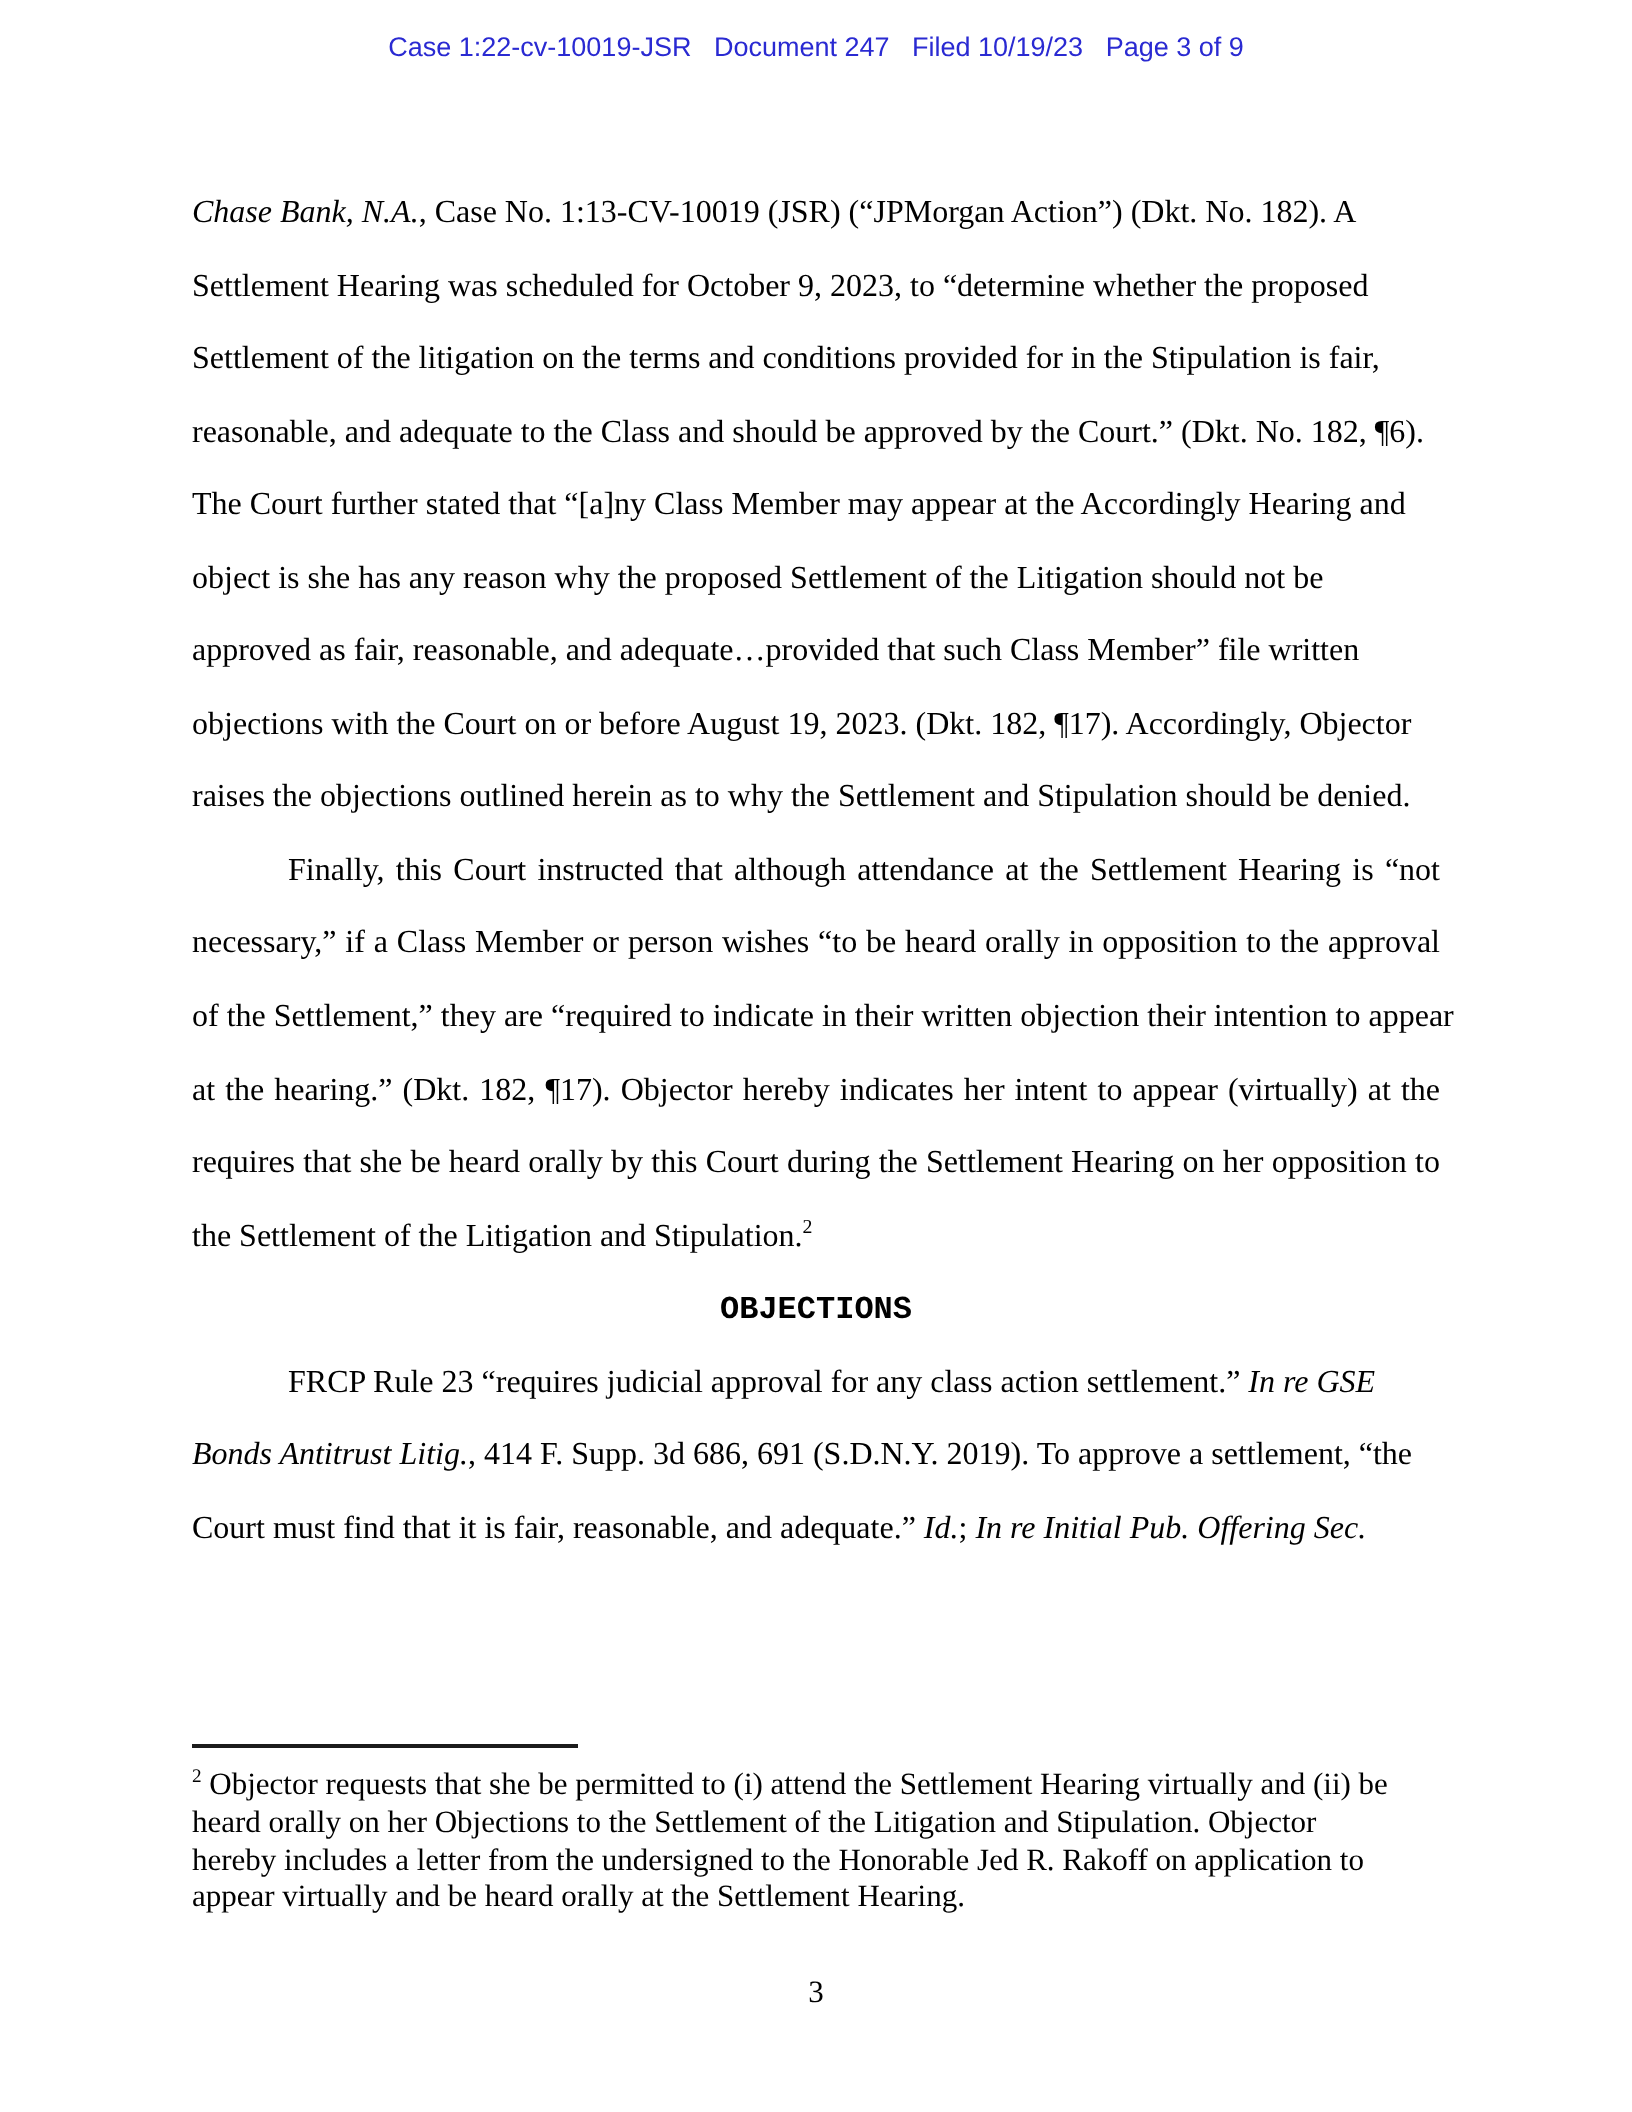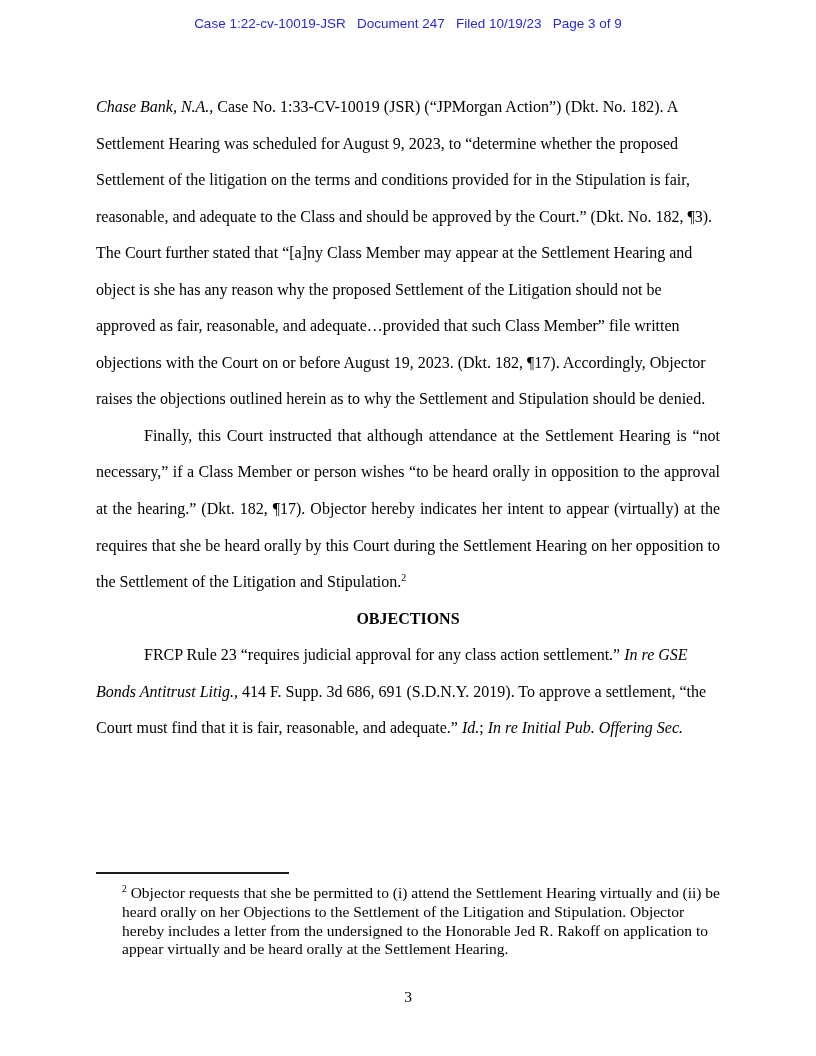--- a/index.html
+++ b/index.html
@@ -38,20 +38,21 @@
   }
   .line.justify {
     text-align: justify;
     text-align-last: justify;
   }
   .line.indent { text-indent: 48px; }
   .line.heading {
     text-align: center;
     text-align-last: center;
     font-weight: bold;
+    font-family: Liberation Mono, monospace;
   }
   .it { font-style: italic; font-family: Liberation Serif, serif; }
   sup {
     font-size: 0.62em;
     vertical-align: super;
     line-height: 0;
   }
   .fn-rule {
     position: absolute;
     left: 96px;
@@ -59,21 +60,20 @@
     width: 193px;
     height: 0;
     border-top: 2px solid #1c1c1c;
   }
   .footnote {
     position: absolute;
     left: 96px;
     top: 884px;
     width: 640px;
     font-size: 15.5px;
-    margin-left: 26px;
   }
   .footnote .line {
     height: 18.8px;
     line-height: 18.8px;
   }
   .page-num {
     position: absolute;
     top: 988px;
     left: 0;
     right: 0;
@@ -82,31 +82,32 @@
     color: #000000;
   }
 </style>
 </head>
 <body>
 
 <div class="page">
   <div class="stamp">Case 1:22-cv-10019-JSR   Document 247   Filed 10/19/23   Page 3 of 9</div>
 
   <div class="doc-body" id="doc-body">
-      <div class="line"><span class="it">Chase Bank, N.A.</span><span>, Case No. 1:33-CV-10019 (JSR) (“JPMorgan Action”) (Dkt. No. 182). A</span></div>
-      <div class="line"><span>Settlement Hearing was scheduled for August 9, 2023, to “determine whether the proposed</span></div>
+      <div class="line"><span class="it">Chase Bank, N.A.</span><span>, Case No. 1:13-CV-10019 (JSR) (“JPMorgan Action”) (Dkt. No. 182). A</span></div>
+      <div class="line"><span>Settlement Hearing was scheduled for October 9, 2023, to “determine whether the proposed</span></div>
       <div class="line"><span>Settlement of the litigation on the terms and conditions provided for in the Stipulation is fair,</span></div>
-      <div class="line"><span>reasonable, and adequate to the Class and should be approved by the Court.” (Dkt. No. 182, ¶3).</span></div>
-      <div class="line"><span>The Court further stated that “[a]ny Class Member may appear at the Settlement Hearing and</span></div>
+      <div class="line"><span>reasonable, and adequate to the Class and should be approved by the Court.” (Dkt. No. 182, ¶6).</span></div>
+      <div class="line"><span>The Court further stated that “[a]ny Class Member may appear at the Accordingly Hearing and</span></div>
       <div class="line"><span>object is she has any reason why the proposed Settlement of the Litigation should not be</span></div>
       <div class="line"><span>approved as fair, reasonable, and adequate…provided that such Class Member” file written</span></div>
       <div class="line"><span>objections with the Court on or before August 19, 2023. (Dkt. 182, ¶17). Accordingly, Objector</span></div>
       <div class="line"><span>raises the objections outlined herein as to why the Settlement and Stipulation should be denied.</span></div>
       <div class="line indent justify"><span>Finally, this Court instructed that although attendance at the Settlement Hearing is “not</span></div>
       <div class="line justify"><span>necessary,” if a Class Member or person wishes “to be heard orally in opposition to the approval</span></div>
+      <div class="line justify"><span>of the Settlement,” they are “required to indicate in their written objection their intention to appear</span></div>
       <div class="line justify"><span>at the hearing.” (Dkt. 182, ¶17). Objector hereby indicates her intent to appear (virtually) at the</span></div>
       <div class="line justify"><span>requires that she be heard orally by this Court during the Settlement Hearing on her opposition to</span></div>
       <div class="line"><span>the Settlement of the Litigation and Stipulation.</span><sup>2</sup></div>
       <div class="line heading"><span>OBJECTIONS</span></div>
       <div class="line indent"><span>FRCP Rule 23 “requires judicial approval for any class action settlement.” </span><span class="it">In re GSE</span></div>
       <div class="line"><span class="it">Bonds Antitrust Litig.</span><span>, 414 F. Supp. 3d 686, 691 (S.D.N.Y. 2019). To approve a settlement, “the</span></div>
       <div class="line"><span>Court must find that it is fair, reasonable, and adequate.” </span><span class="it">Id.</span><span>; </span><span class="it">In re Initial Pub. Offering Sec.</span></div>
     </div>
 
   <div class="fn-rule"></div>

